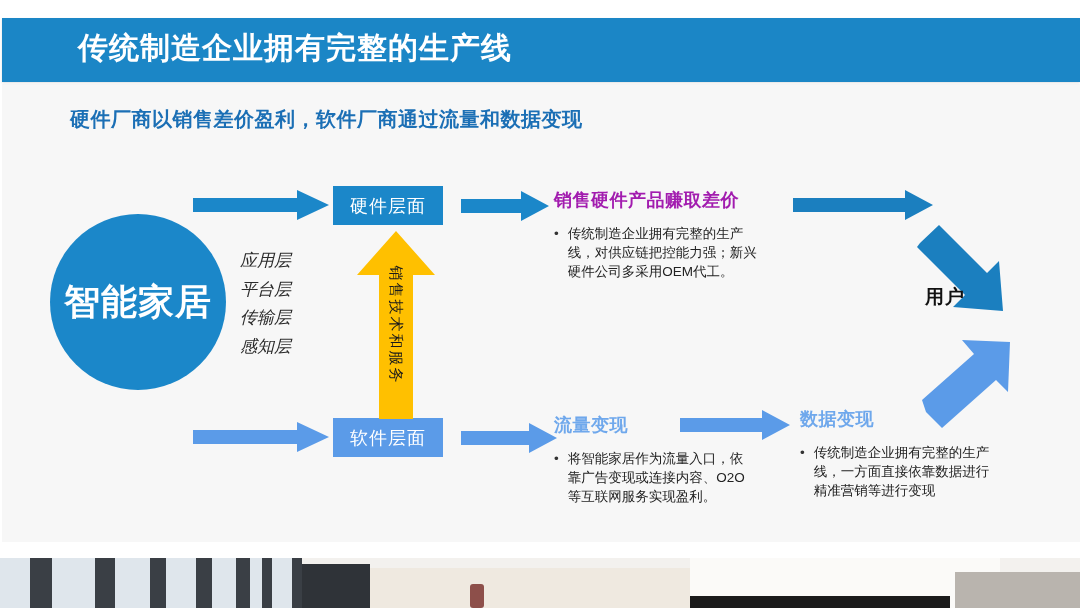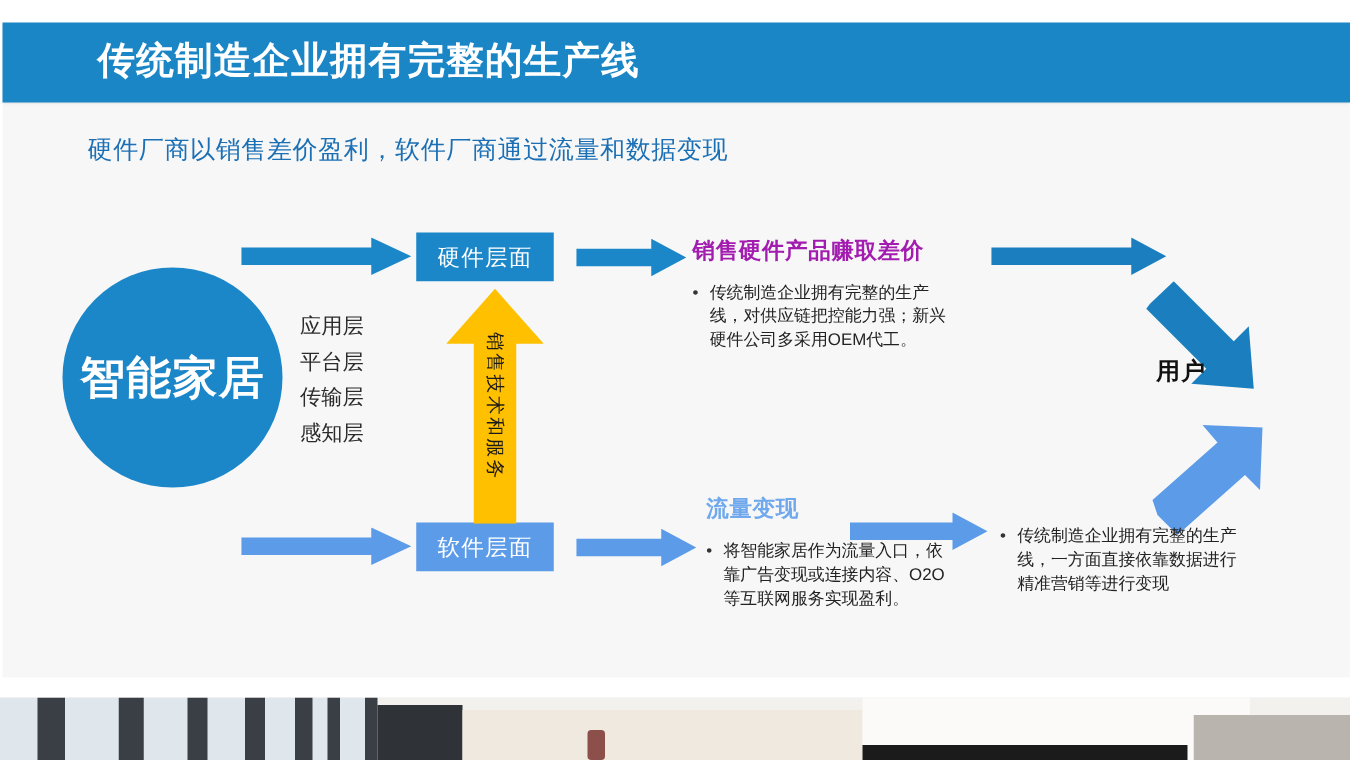--- a/index.html
+++ b/index.html
@@ -31,37 +31,37 @@
     box-shadow:0 1px 2px rgba(0,0,0,0.12);
   }
   .header-title{
     position:absolute;left:78px;top:28px;
     font-size:30px;font-weight:bold;color:#ffffff;
     letter-spacing:1px;white-space:nowrap;
   }
   
   .subtitle{
     position:absolute;left:70px;top:106px;
-    font-size:20px;font-weight:normal;color:#1b6fb5;
+    font-size:20px;font-weight:bold;color:#1b6fb5;
     white-space:nowrap;letter-spacing:0.5px;
   }
   
   .circle{
     position:absolute;left:50px;top:214px;width:176px;height:176px;
     border-radius:50%;
     background:#1b87c9;
     display:flex;align-items:center;justify-content:center;
   }
   .circle-label{
     font-size:36px;font-weight:bold;color:#ffffff;letter-spacing:1px;
   }
   
   .layers{
     position:absolute;left:240px;top:252px;width:80px;
-    display:flex;flex-direction:column;gap:10px;
+    display:flex;flex-direction:column;gap:10px;font-style:italic;
   }
   .layer-label{
     font-size:17px;color:#2b2b2b;white-space:nowrap;line-height:1.1;
   }
   
   .box{
     position:absolute;
     display:flex;align-items:center;justify-content:center;
     color:#ffffff;font-size:18px;letter-spacing:1px;
   }
@@ -185,29 +185,30 @@
   <div class="user-label">用户</div>
 
   <div class="blk" style="left:554px;top:188px;width:215px;">
     <div class="blk-title dark">销售硬件产品赚取差价</div>
     <div class="blk-body">
       <span class="blk-bullet">•</span>
       <span class="blk-text">传统制造企业拥有完整的生产线，对供应链把控能力强；新兴硬件公司多采用OEM代工。</span>
     </div>
   </div>
 
-  <div class="blk" style="left:554px;top:395px;width:200px;margin-left:11px;">
+  <div class="blk" style="left:554px;top:413px;width:200px;">
     <div class="blk-title light">流量变现</div>
     <div class="blk-body">
       <span class="blk-bullet">•</span>
       <span class="blk-text">将智能家居作为流量入口，依靠广告变现或连接内容、O2O等互联网服务实现盈利。</span>
     </div>
   </div>
 
   <div class="blk" style="left:800px;top:407px;width:190px;">
+    <div class="blk-title light">数据变现</div>
     <div class="blk-body">
       <span class="blk-bullet">•</span>
       <span class="blk-text">传统制造企业拥有完整的生产线，一方面直接依靠数据进行精准营销等进行变现</span>
     </div>
   </div>
 
   <div class="photo-strip">
     <div class="ph" style="left:0;top:0;width:1080px;height:50px;background:#f3f1ee;"></div>
     <div class="ph" style="left:0;top:0;width:300px;height:50px;background:#dfe6ec;"></div>
     <div class="ph" style="left:30px;top:0;width:22px;height:50px;background:#3a3f45;"></div>

